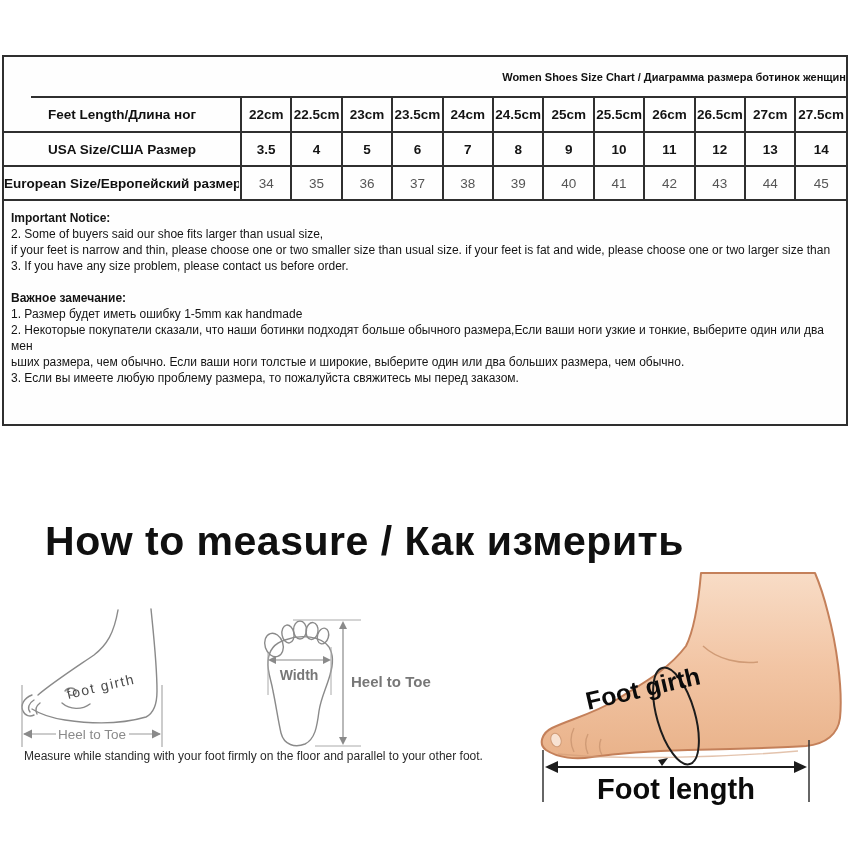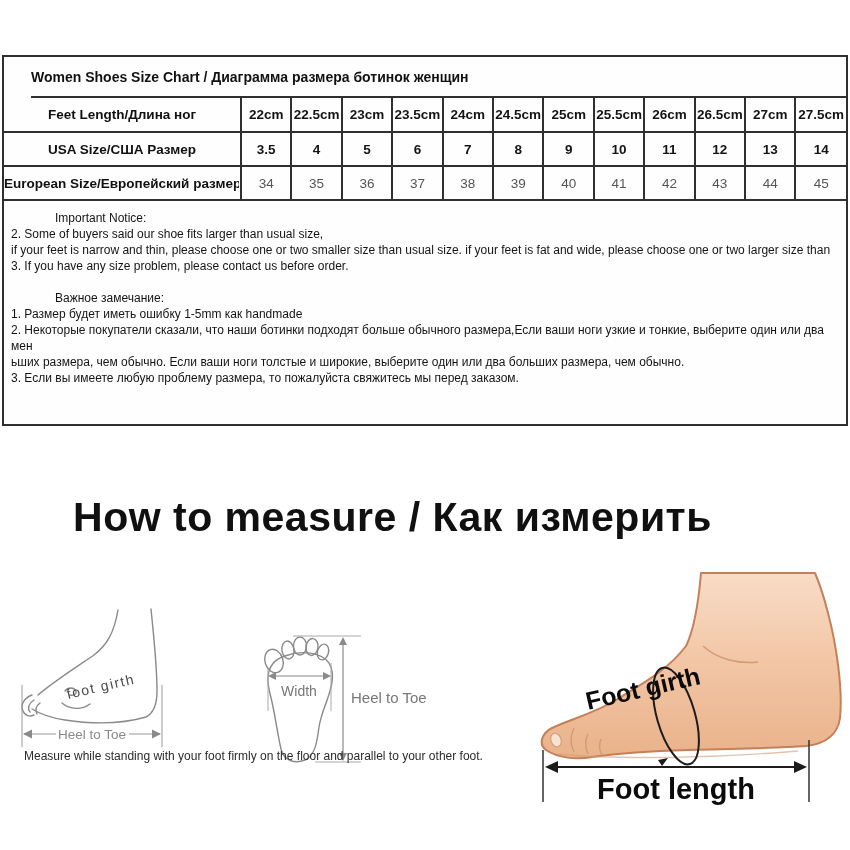--- a/index.html
+++ b/index.html
@@ -8,46 +8,46 @@
     position:relative; width:850px; height:850px; background:#fff;
     font-family:"Liberation Sans", sans-serif; color:#111; overflow:hidden;
   }
 
   
   .chart-box {
     position:absolute; left:2px; top:55px; width:846px; height:371px;
     border:2px solid #2f2f2f; background:#fefefe;
   }
   .chart-title {
-    height:41px; line-height:41px; text-align:left;
-    font-weight:bold; font-size:14px; border-bottom:2px solid #2f2f2f;margin-left:27px;
+    height:41px; line-height:41px; text-align:right;
+    font-weight:bold; font-size:11px; border-bottom:2px solid #2f2f2f;margin-left:27px;
   }
   table.size { border-collapse:collapse; width:100%; table-layout:fixed; }
   table.size td {
     border:2px solid #2f2f2f; height:34px; text-align:center;
     vertical-align:middle; font-size:13.5px; overflow:hidden; white-space:nowrap;
   }
   table.size tr td:first-child { border-left:none;border-radius:10px; }
   table.size tr td:last-child  { border-right:none; }
   table.size tr td { border-top:none; }
   .lbl { font-weight:bold; }
   td.b  { font-weight:bold; color:#141414; }
   td.eu { font-weight:normal; color:#555; }
 
   .notice { padding:9px 7px 0 7px; font-size:12px; line-height:16px; color:#141414; }
-  .notice .notice-heading { font-weight:normal;margin-left:44px; }
+  .notice .notice-heading { font-weight:bold; }
   .notice.ru { padding-top:16px; }
 
   
   .measure-heading {
-    position:absolute; left:0; top:494px; width:729px; text-align:center;
-    font-weight:bold; font-size:41px; letter-spacing:0.5px; color:#101010;margin-left:28px;
+    position:absolute; left:0; top:518px; width:729px; text-align:center;
+    font-weight:bold; font-size:41px; letter-spacing:0.5px; color:#101010;
   }
   .illu-left  { position:absolute; left:10px;  top:603px; }
-  .illu-mid   { position:absolute; left:243px; top:619px; }
+  .illu-mid   { position:absolute; left:243px; top:603px;font-weight:bold; }
   .illu-right { position:absolute; left:518px; top:568px; }
   .caption {
     position:absolute; left:24px; top:749px; width:520px;
     font-size:12px; color:#2b2b2b;
   }
   svg text { font-family:"Liberation Sans", sans-serif; }
 </style>
 </head>
 <body>
 

